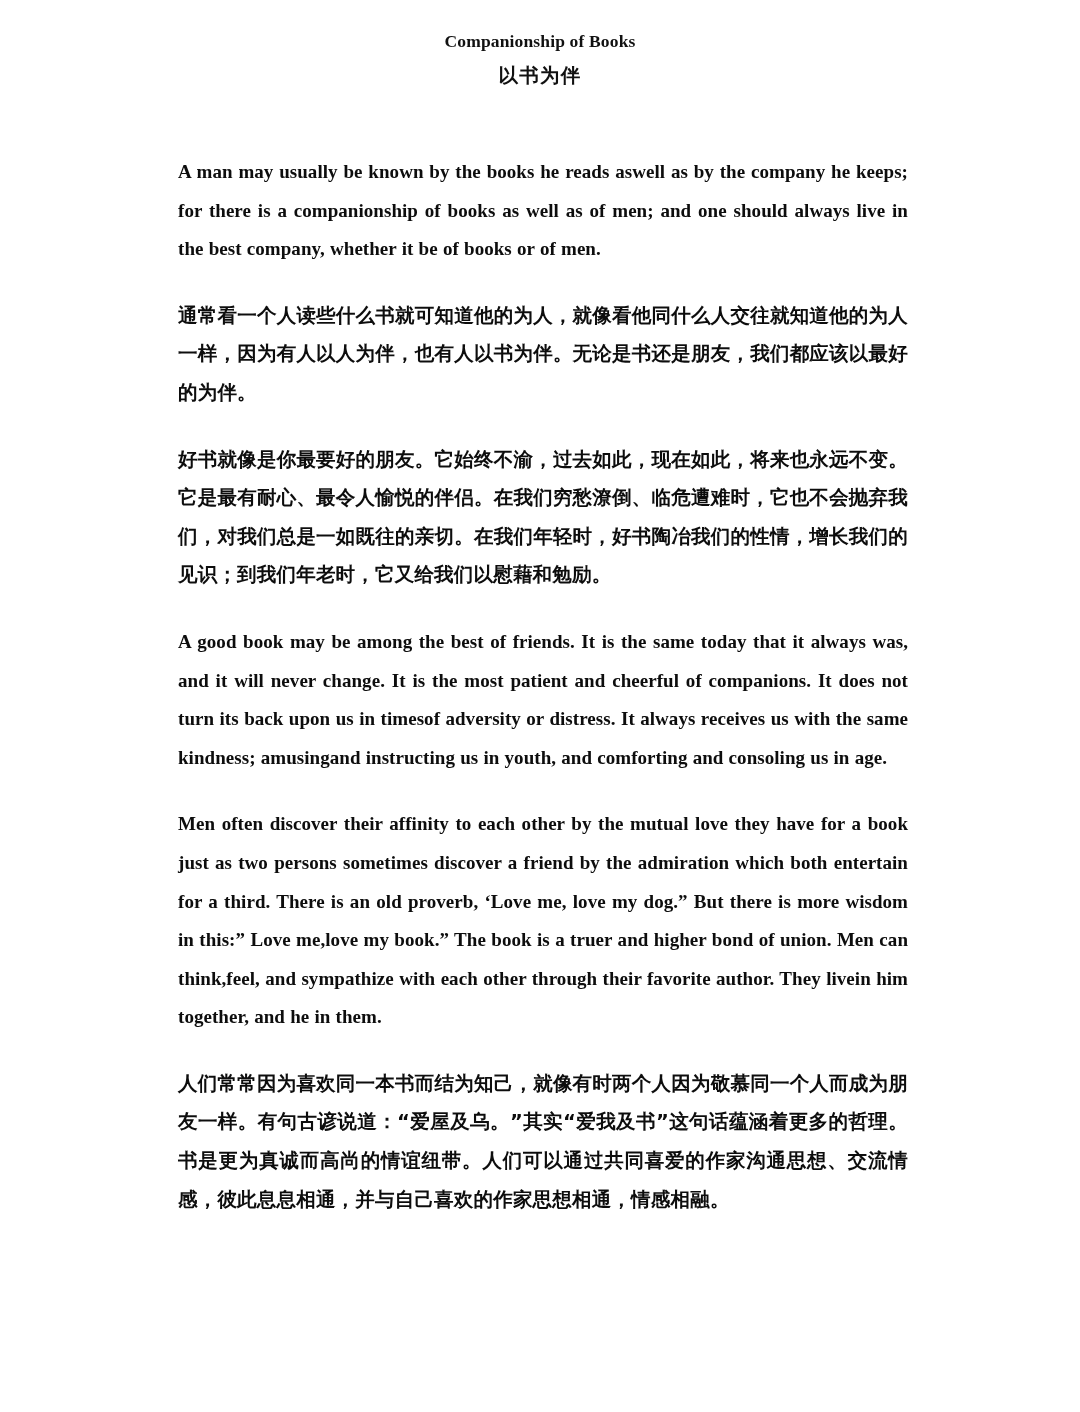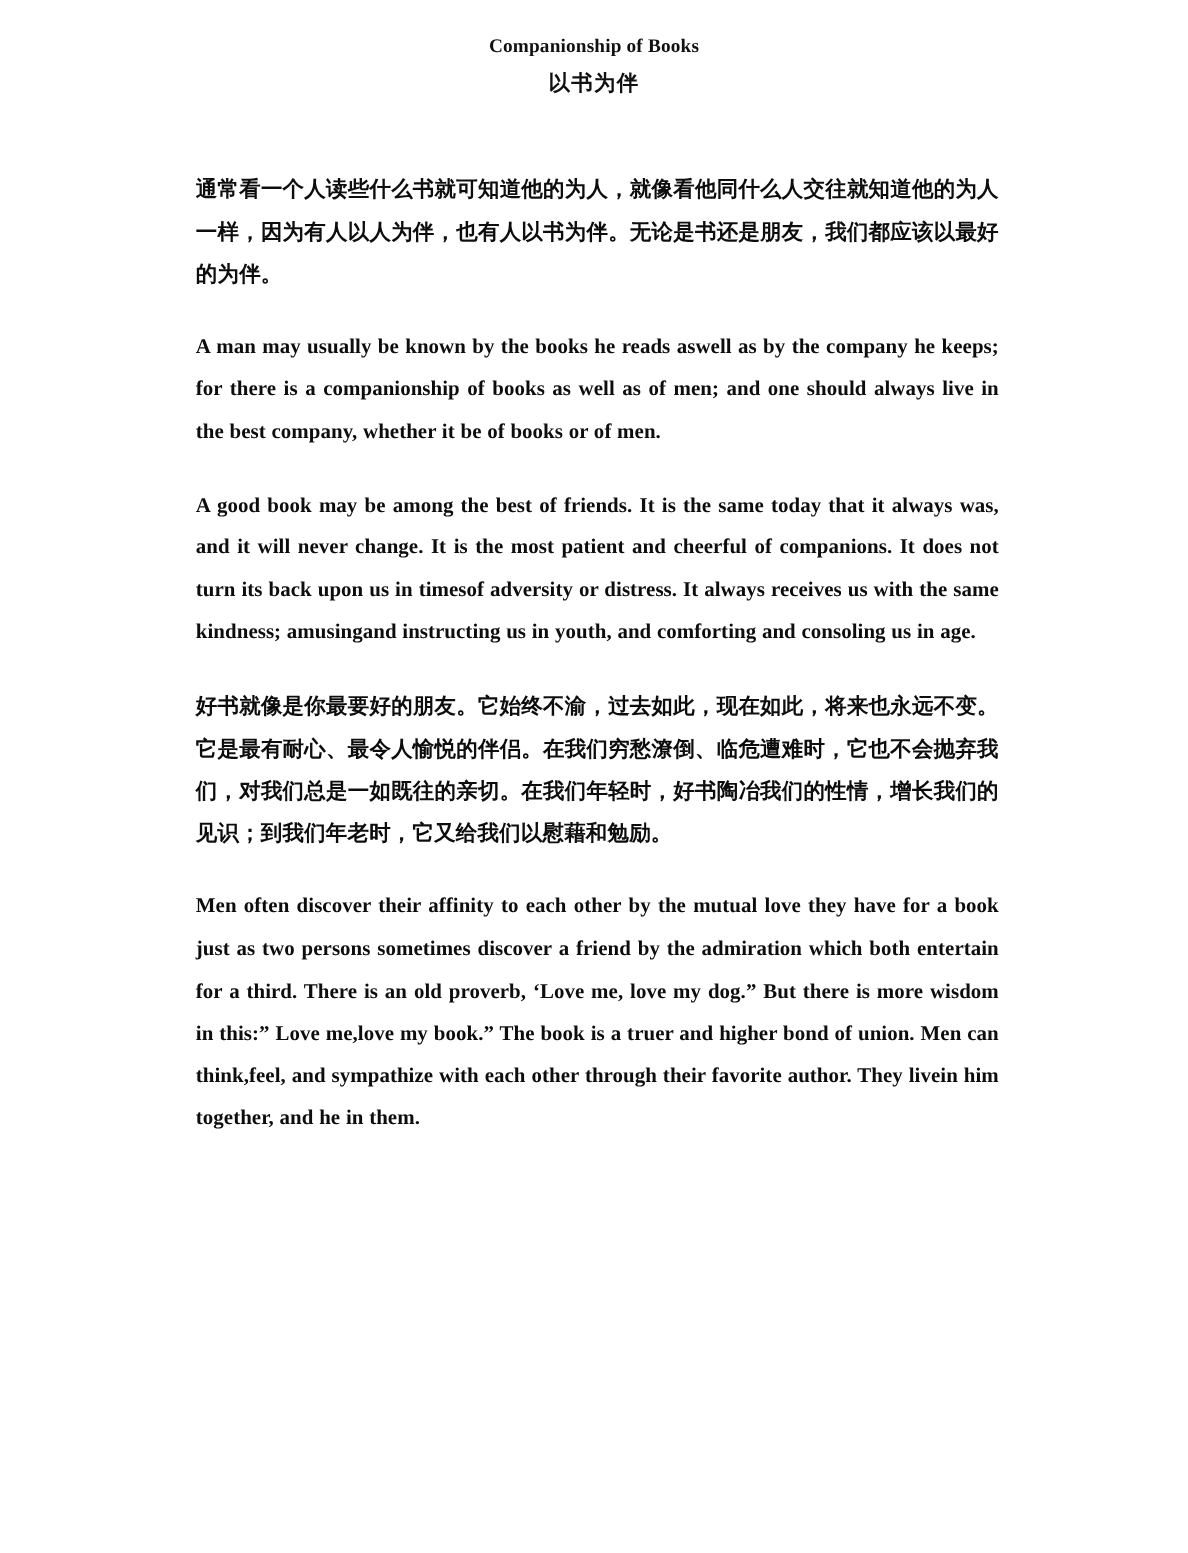--- a/index.html
+++ b/index.html
@@ -90,25 +90,26 @@
 <body>
 
 <div class="page">
 
   <div class="title-block">
     <h1 class="doc-title">Companionship of Books</h1>
     <h2 class="doc-subtitle">以书为伴</h2>
   </div>
 
   <div class="body-block">
+    <p class="para en">A man may usually be known by the books he reads aswell as by the company he keeps; for there is a companionship of books as well as of men; and one should always live in the best company, whether it be of books or of men.</p>
+
     <p class="para zh"> 通常看一个人读些什么书就可知道他的为人，就像看他同什么人交往就知道他的为人一样，因为有人以人为伴，也有人以书为伴。无论是书还是朋友，我们都应该以最好的为伴。</p>
 
-    <p class="para en">A man may usually be known by the books he reads aswell as by the company he keeps; for there is a companionship of books as well as of men; and one should always live in the best company, whether it be of books or of men.</p>
+    <p class="para zh"> 好书就像是你最要好的朋友。它始终不渝，过去如此，现在如此，将来也永远不变。它是最有耐心、最令人愉悦的伴侣。在我们穷愁潦倒、临危遭难时，它也不会抛弃我们，对我们总是一如既往的亲切。在我们年轻时，好书陶冶我们的性情，增长我们的见识；到我们年老时，它又给我们以慰藉和勉励。</p>
 
     <p class="para en">A good book may be among the best of friends. It is the same today that it always was, and it will never change. It is the most patient and cheerful of companions. It does not turn its back upon us in timesof adversity or distress. It always receives us with the same kindness; amusingand instructing us in youth, and comforting and consoling us in age.</p>
 
-    <p class="para zh"> 好书就像是你最要好的朋友。它始终不渝，过去如此，现在如此，将来也永远不变。它是最有耐心、最令人愉悦的伴侣。在我们穷愁潦倒、临危遭难时，它也不会抛弃我们，对我们总是一如既往的亲切。在我们年轻时，好书陶冶我们的性情，增长我们的见识；到我们年老时，它又给我们以慰藉和勉励。</p>
-
     <p class="para en">Men often discover their affinity to each other by the mutual love they have for a book just as two persons sometimes discover a friend by the admiration which both entertain for a third. There is an old proverb, ‘Love me, love my dog.” But there is more wisdom in this:” Love me,love my book.” The book is a truer and higher bond of union. Men can think,feel, and sympathize with each other through their favorite author. They livein him together, and he in them.</p>
 
+    <p class="para zh"> 人们常常因为喜欢同一本书而结为知己，就像有时两个人因为敬慕同一个人而成为朋友一样。有句古谚说道：“爱屋及乌。”其实“爱我及书”这句话蕴涵着更多的哲理。书是更为真诚而高尚的情谊纽带。人们可以通过共同喜爱的作家沟通思想、交流情感，彼此息息相通，并与自己喜欢的作家思想相通，情感相融。</p>
   </div>
 
 </div>
 
 </body></html>

